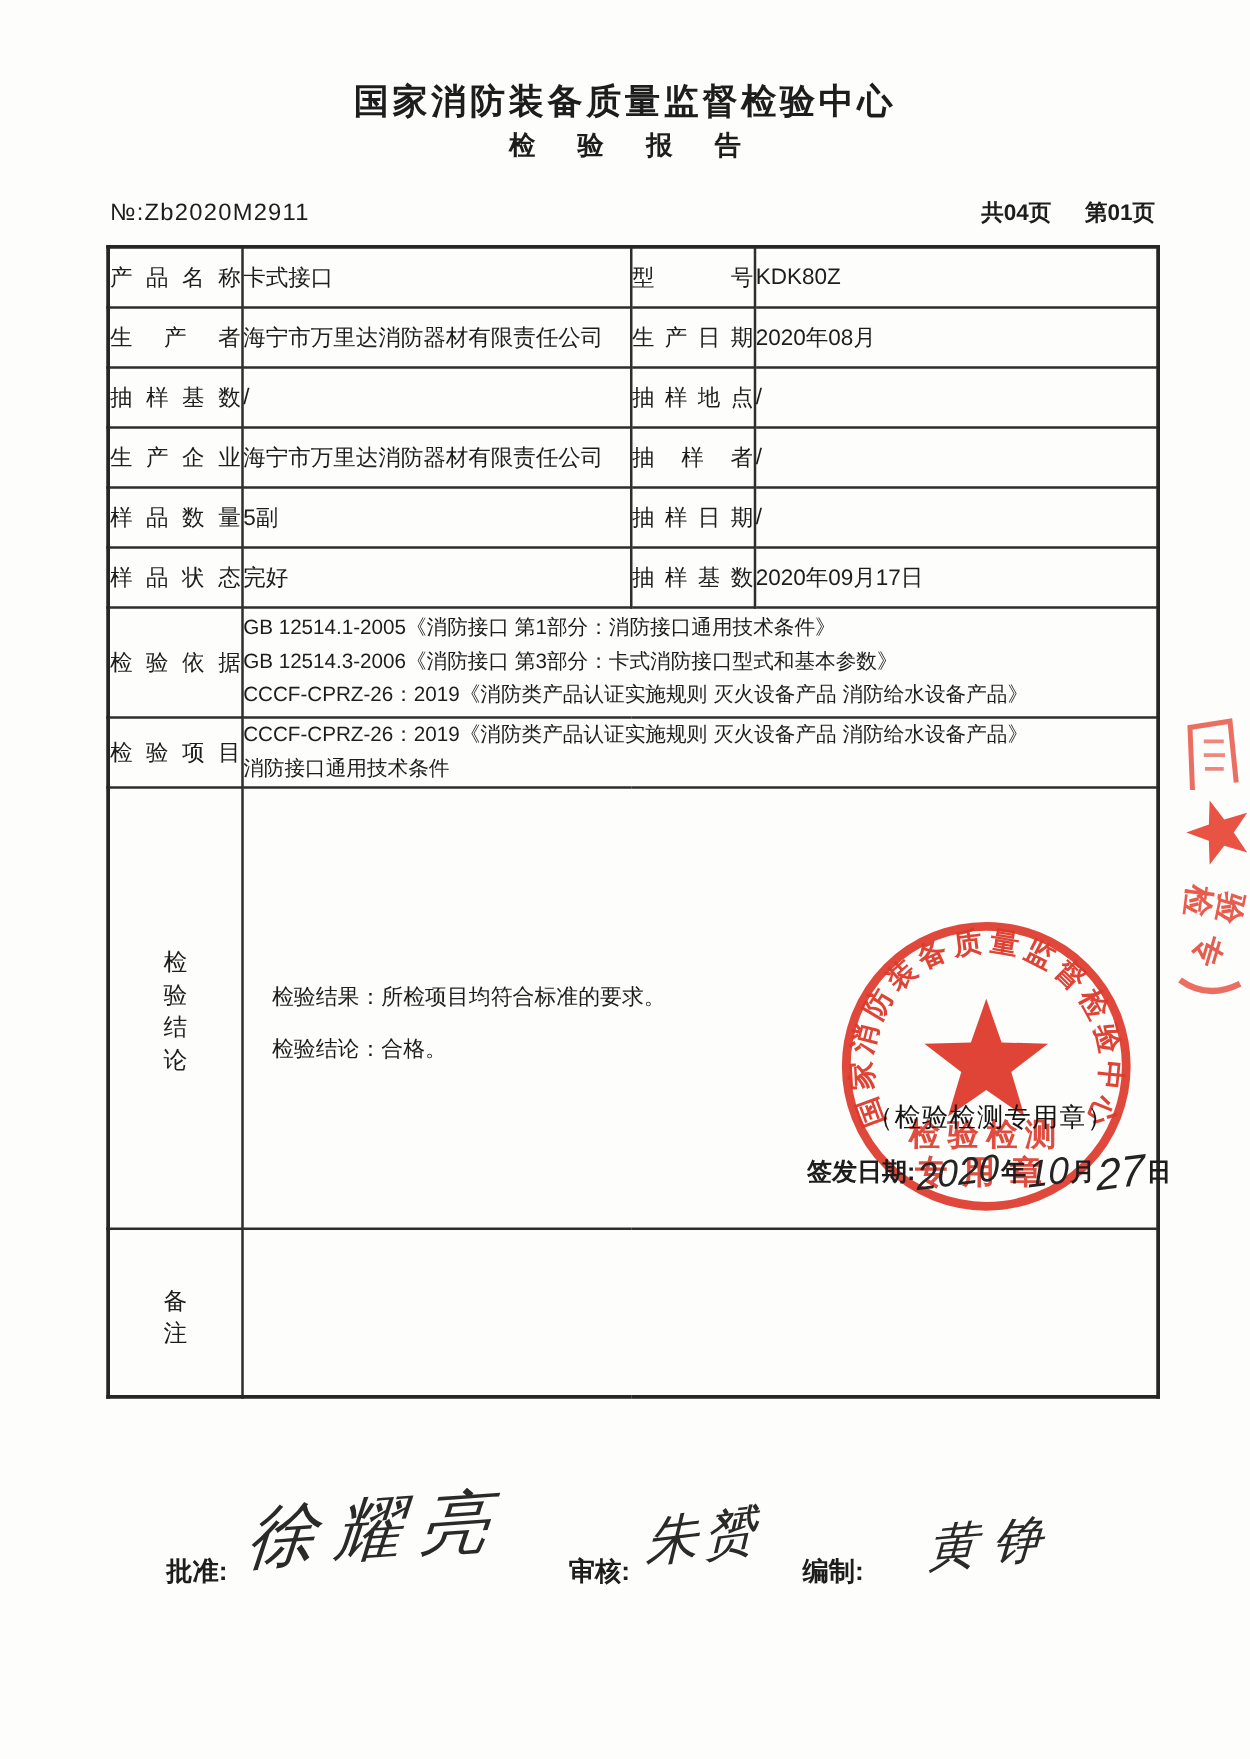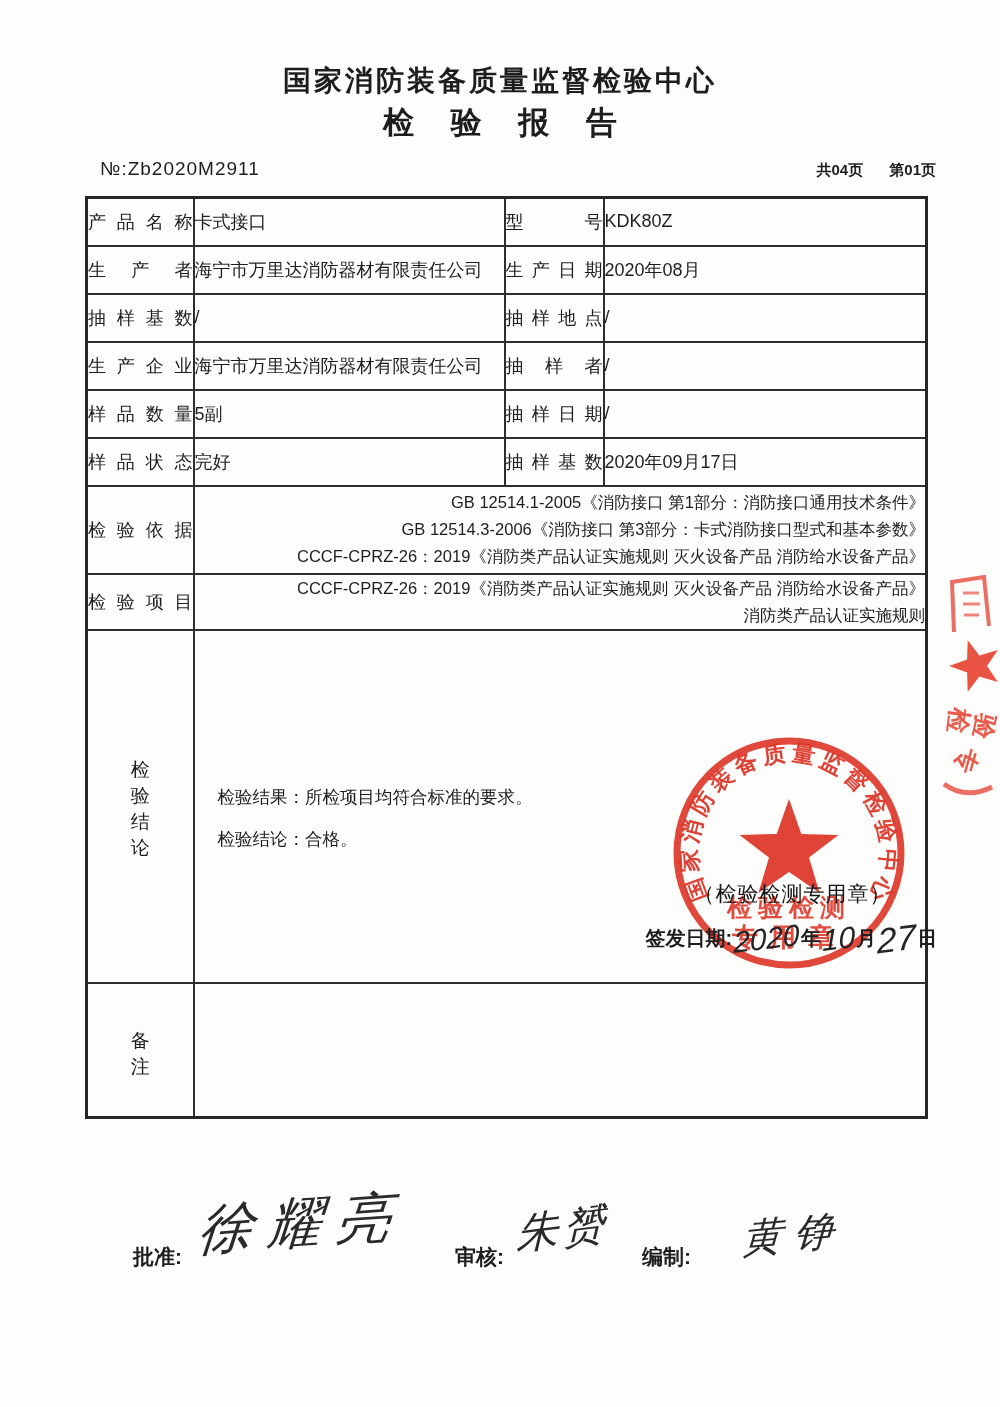--- a/index.html
+++ b/index.html
@@ -4,35 +4,35 @@
 <style>
   html,body{margin:0;padding:0;}
   body{
     width:1000px;height:1407px;position:relative;overflow:hidden;
     background:#fdfdfc;color:#1d1d1d;
     font-family:"Liberation Sans",sans-serif;
   }
   .org-title{position:absolute;top:62px;left:0;width:1000px;text-align:center;
     font-size:28px;font-weight:700;letter-spacing:3px;}
   .report-title{position:absolute;top:102px;left:0;width:1000px;text-align:center;
-    font-size:31px;font-weight:700;letter-spacing:14px;text-indent:14px;}
+    font-size:21px;font-weight:700;letter-spacing:14px;text-indent:14px;}
   .meta-row{position:absolute;top:158px;left:88px;width:836px;display:flex;
-    justify-content:space-between;align-items:flex-end;margin-left:12px;}
+    justify-content:space-between;align-items:flex-end;}
   .report-no{font-size:19px;letter-spacing:1px;}
-  .page-info{font-size:15px;font-weight:600;}
+  .page-info{font-size:18px;font-weight:600;}
   .page-info span{margin-left:22px;}
 
   table.tbl{position:absolute;left:85px;top:196px;width:840px;
     border-collapse:collapse;table-layout:fixed;border:3px solid #262626;}
   table.tbl td{border:2px solid #2e2e2e;padding:0;vertical-align:middle;
     font-size:18px;color:#1d1d1d;}
   .r48{height:48px;} .r88{height:88px;} .r55{height:55px;} .r353{height:353px;} .r135{height:135px;}
   td.lbl{font-size:17.5px;text-align:justify;text-align-last:justify;padding:0 10px;}
   td.val{text-align:left;padding:0 6px 0 10px;}
-  td.multi{vertical-align:middle;padding:6px 8px 6px 9px;text-align:right;}
+  td.multi{vertical-align:middle;padding:6px 8px 6px 9px;}
   .mline{font-size:16.5px;line-height:27px;white-space:nowrap;}
   td.vcell{vertical-align:top;}
   .vstack{display:flex;flex-direction:column;align-items:center;
     justify-content:space-between;height:100%;box-sizing:border-box;font-size:19px;}
   .vstack.concl{padding:58px 0 52px 0;}
   .vstack.remark{padding:28px 0 20px 0;}
   td.conclusion-cell{position:relative;vertical-align:top;}
   .result-line{margin:24px 0 0 23px;font-size:17.5px;}
   .verdict-line{margin:18px 0 0 23px;font-size:17.5px;}
   .stamp-wrap{position:absolute;left:473px;top:101px;width:242px;height:242px;z-index:1;}
@@ -122,21 +122,21 @@
       <div class="mline">GB 12514.1-2005《消防接口 第1部分：消防接口通用技术条件》</div>
       <div class="mline">GB 12514.3-2006《消防接口 第3部分：卡式消防接口型式和基本参数》</div>
       <div class="mline">CCCF-CPRZ-26：2019《消防类产品认证实施规则 灭火设备产品 消防给水设备产品》</div>
     </td>
   </tr>
 
   <tr class="r55">
     <td class="lbl">检验项目</td>
     <td class="multi" colspan="3">
       <div class="mline">CCCF-CPRZ-26：2019《消防类产品认证实施规则 灭火设备产品 消防给水设备产品》</div>
-      <div class="mline">消防类产品认证实施规则</div>
+      <div class="mline">消防接口通用技术条件</div>
     </td>
   </tr>
 
   <tr class="r353">
     <td class="vcell">
       <div class="vstack concl">
         <span>检</span>
         <span>验</span>
         <span>结</span>
         <span>论</span>

